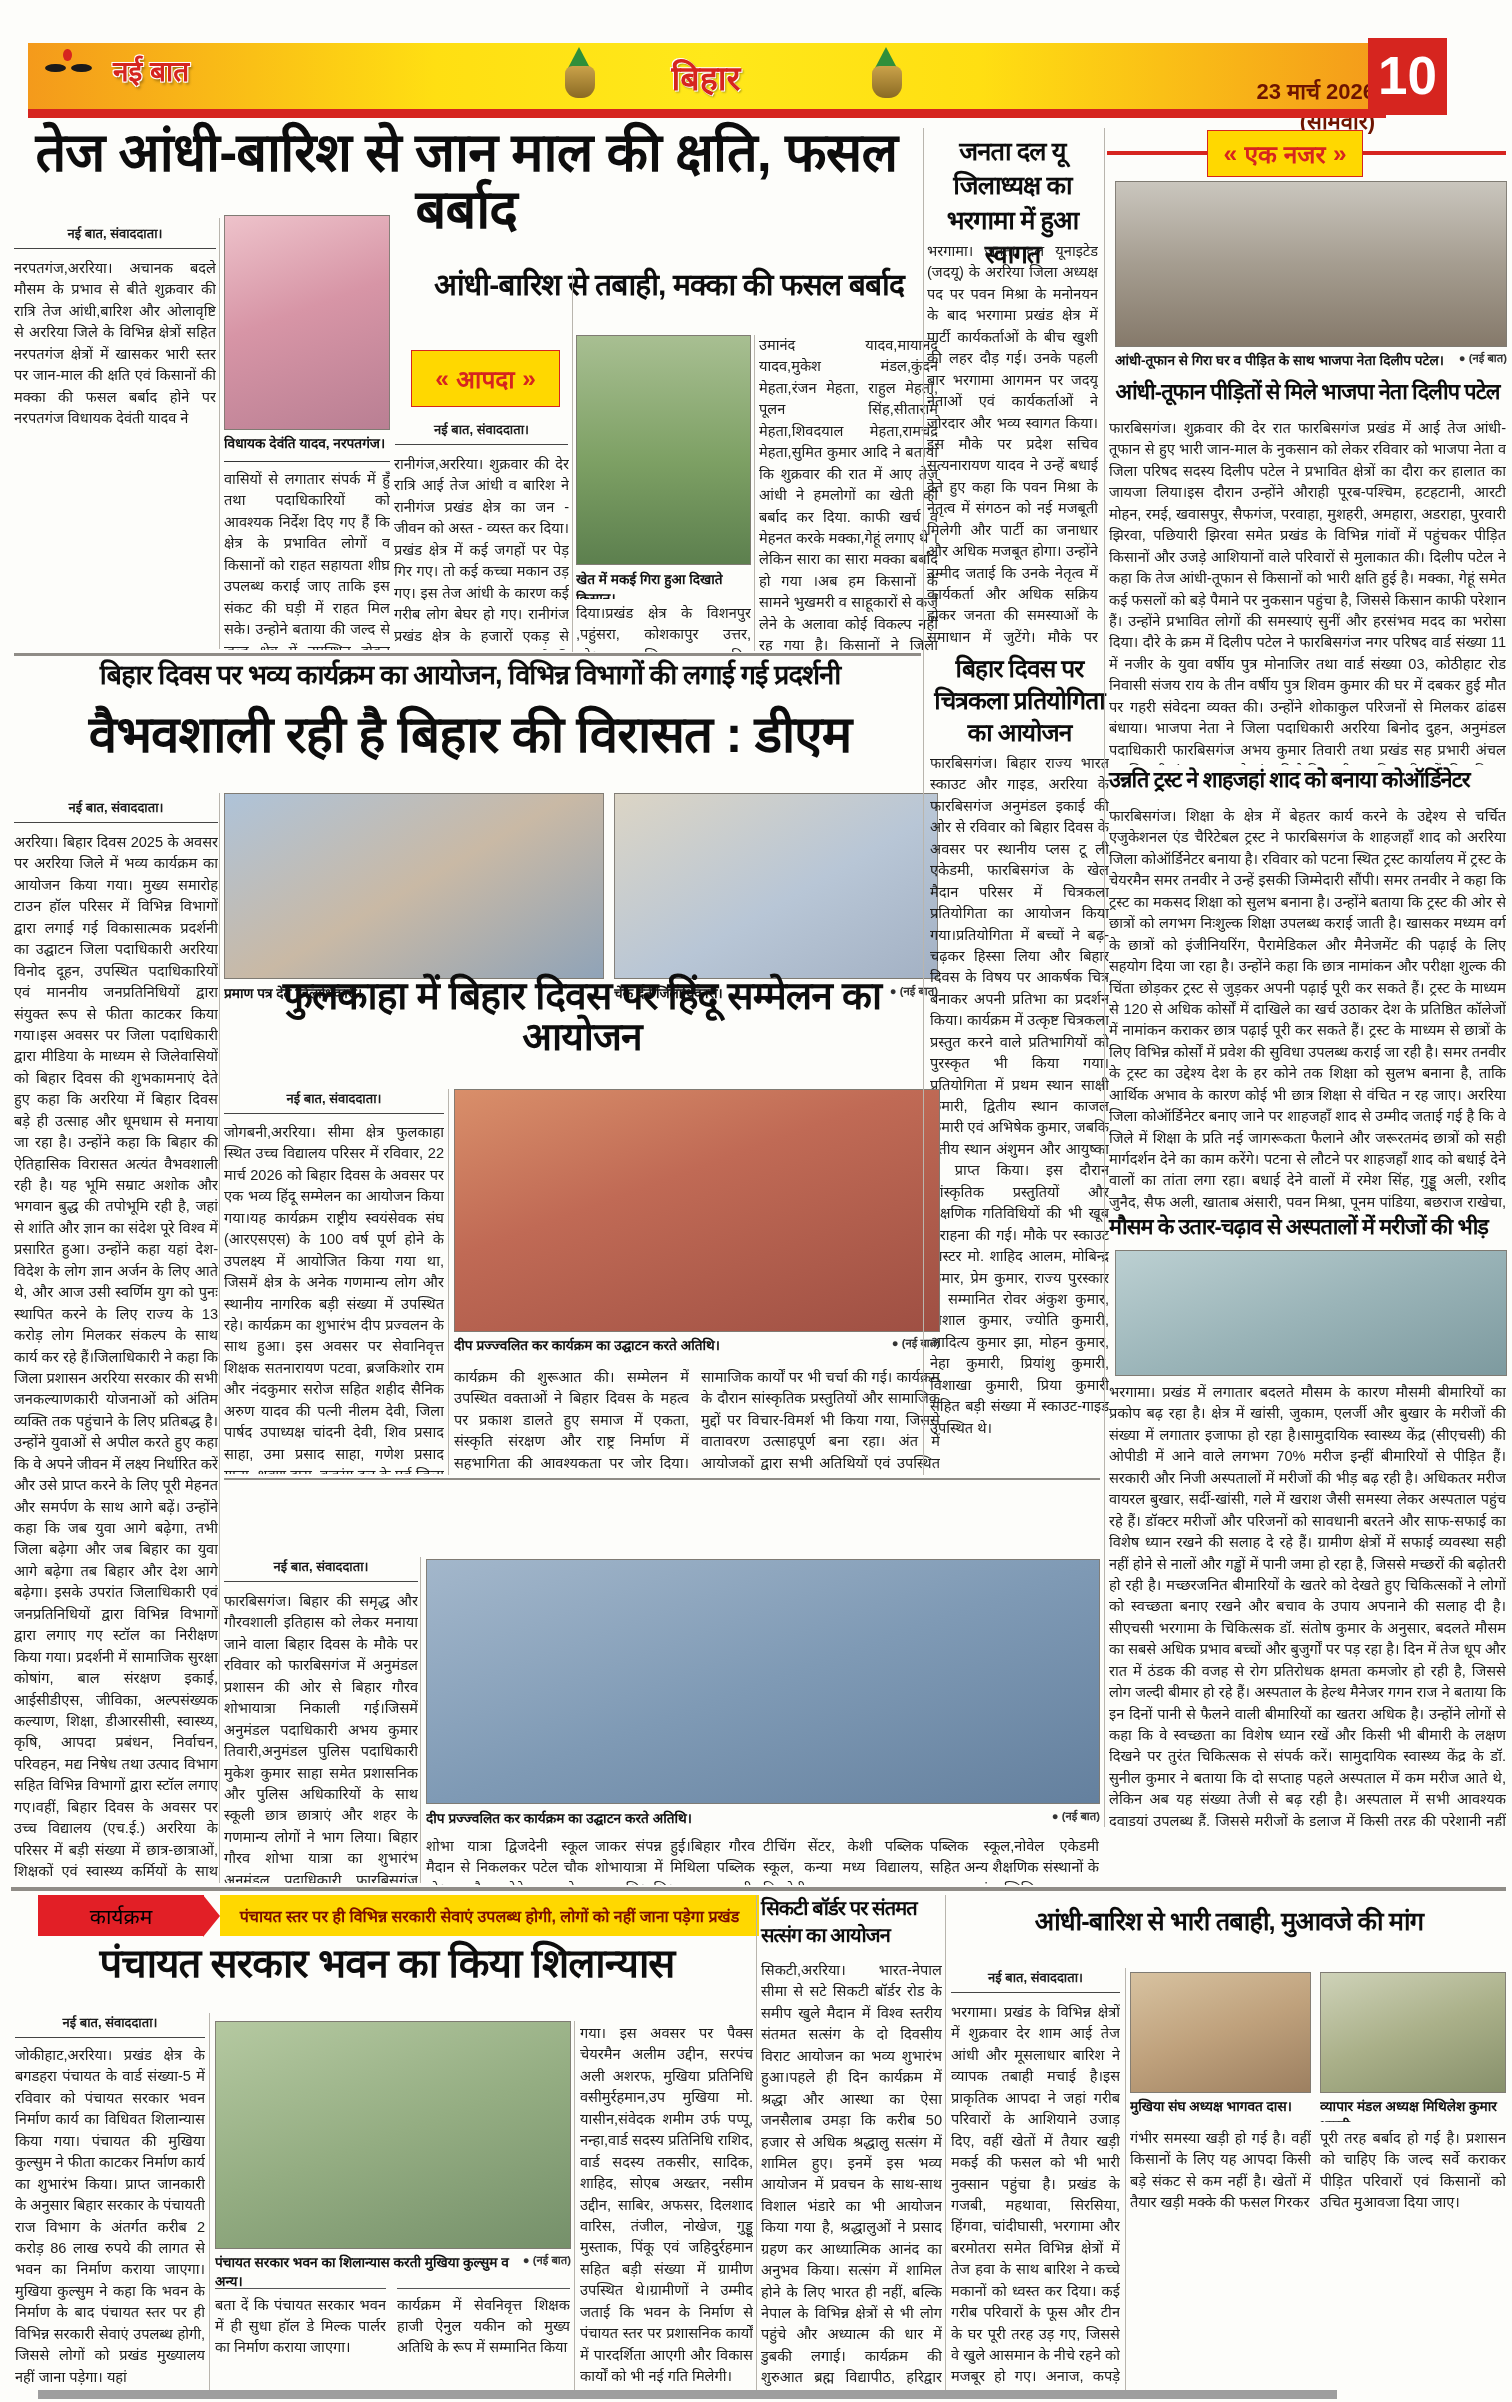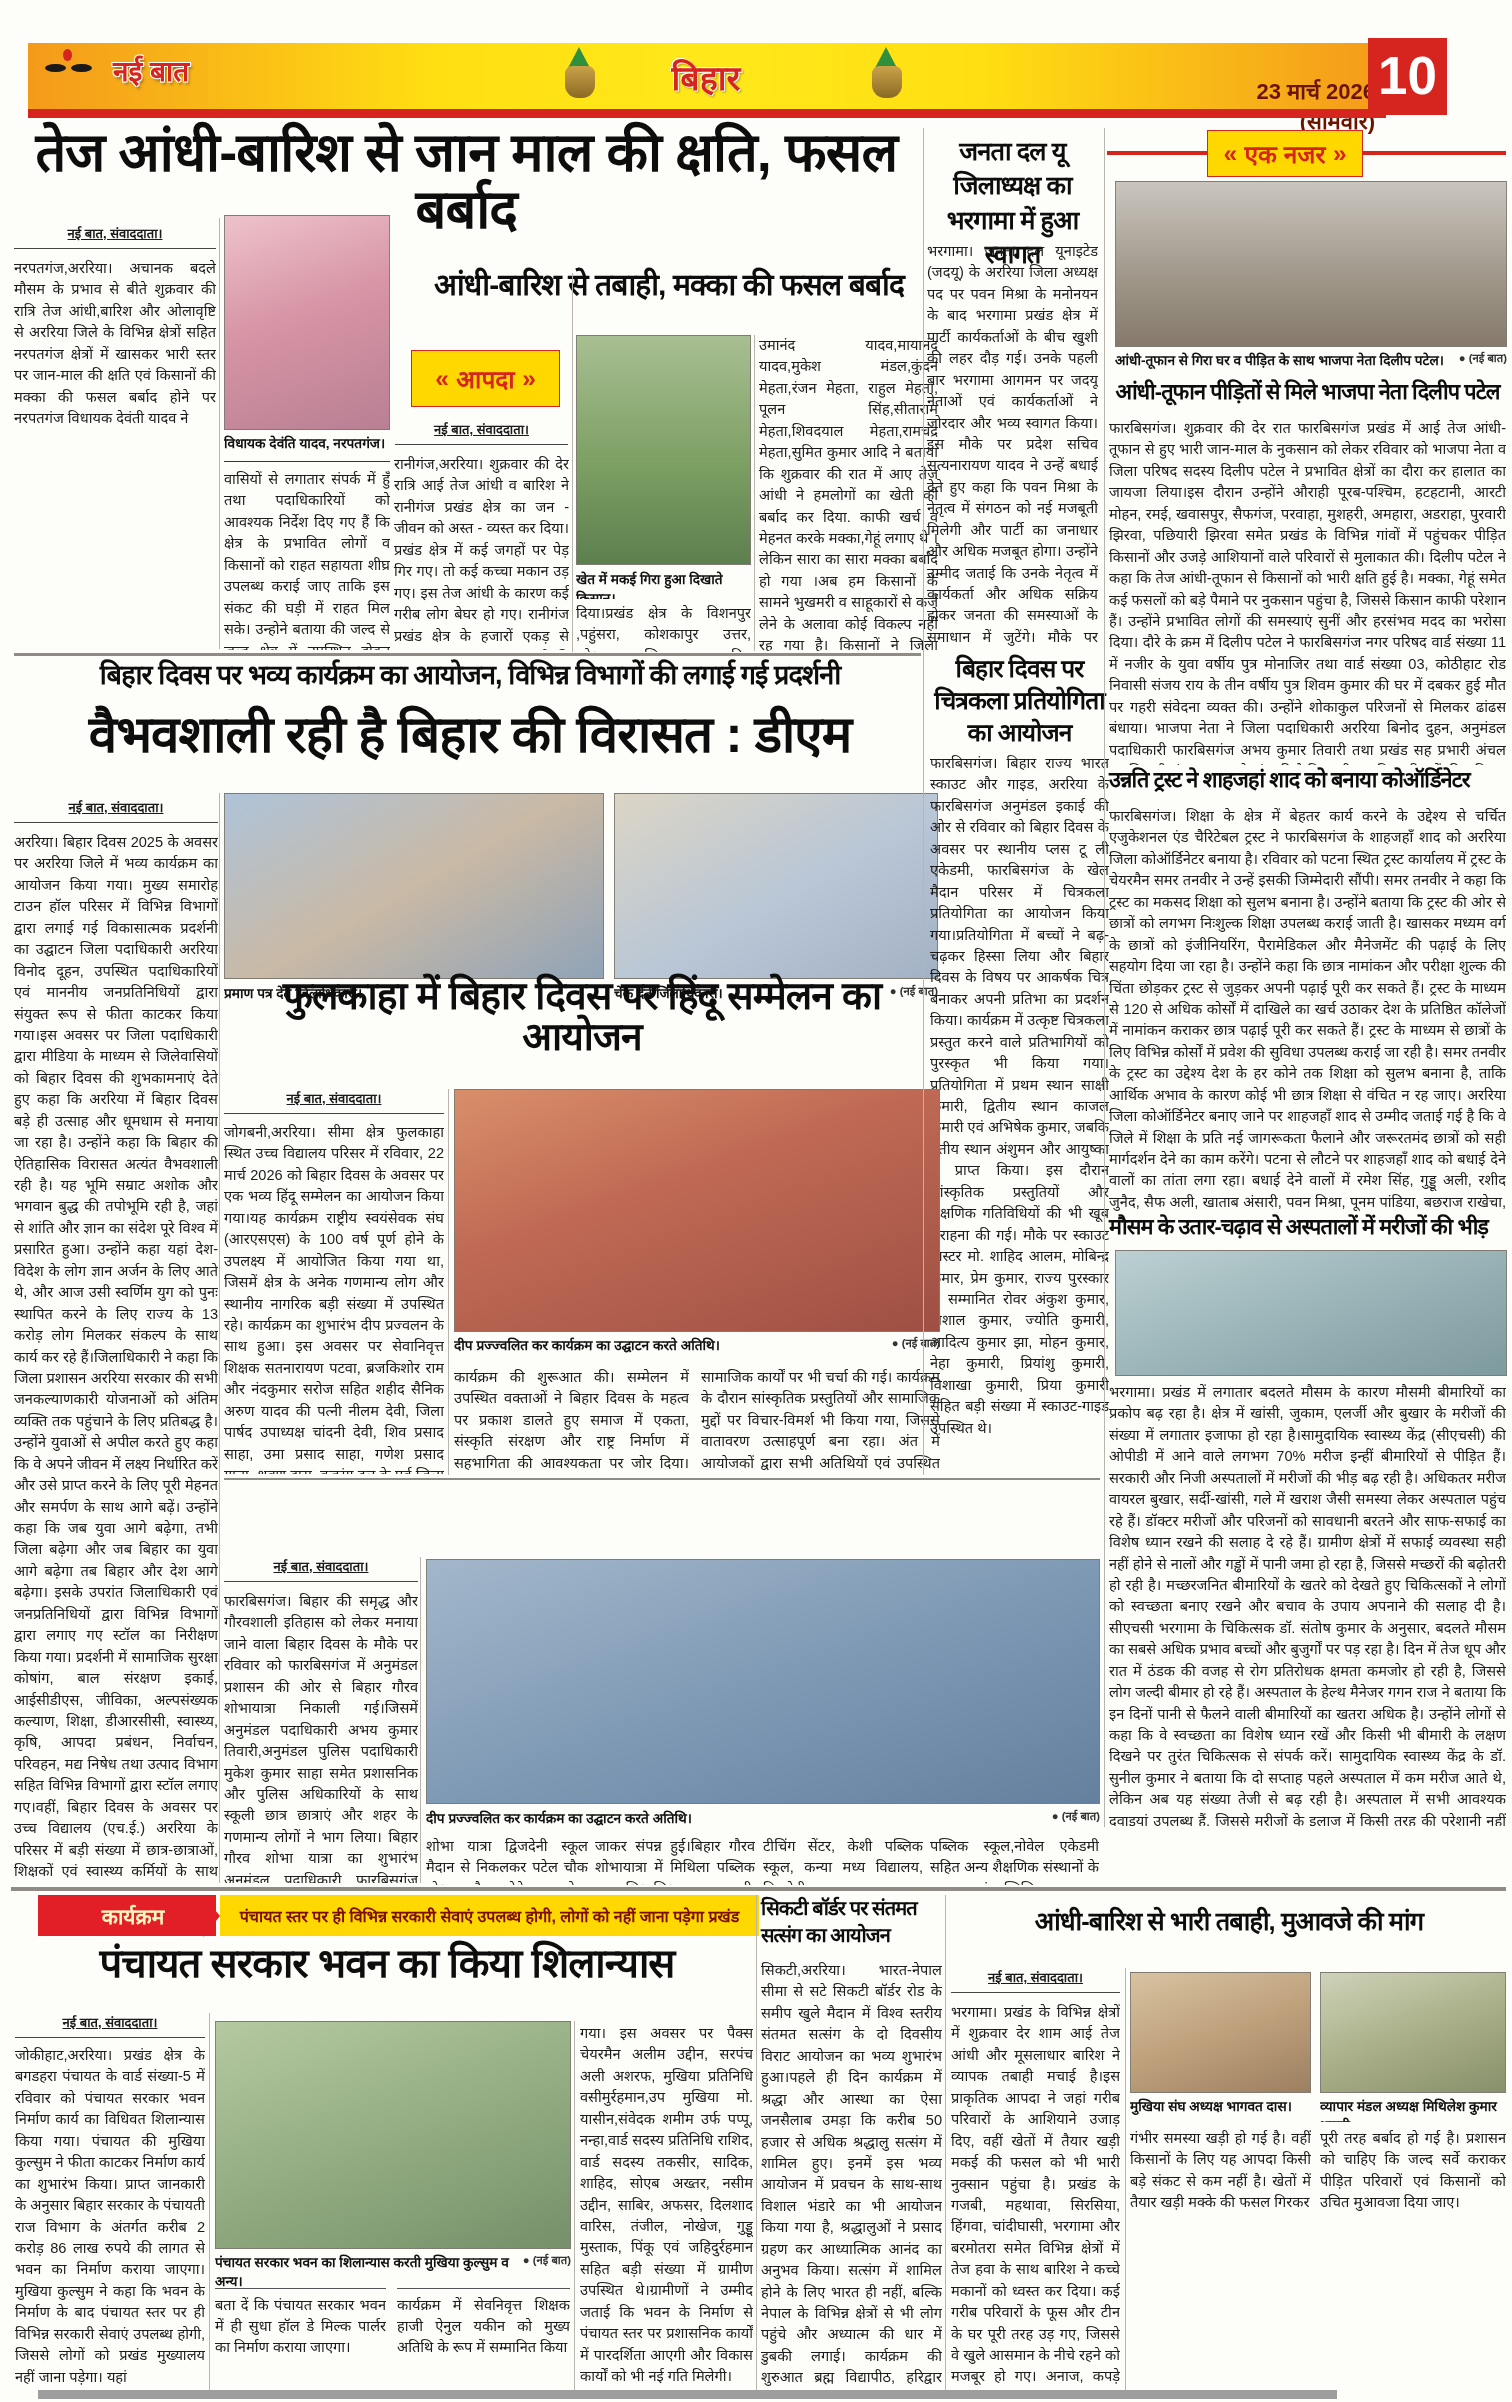--- a/index.html
+++ b/index.html
@@ -16,27 +16,27 @@
   .pagebox{background:#d6251f;color:#fff;font-size:53px;font-weight:900;text-align:center;line-height:75px;}
   .redstrip{background:#d6251f;}
   .logo{background:radial-gradient(circle at 50% 35%,#ffe;40%,#ffd27a);border-radius:50% 50% 45% 45%;}
   .eye{position:absolute;width:21px;height:8.5px;background:#1a1a1a;border-radius:50%;}
   .bindi{position:absolute;width:8.5px;height:12.2px;background:#d6251f;border-radius:50%;}
   .kalash-pot{position:absolute;left:7.5px;top:21px;width:30px;height:32px;background:linear-gradient(#caa24a,#8a6a23);border-radius:7.5px 7.5px 13px 13px;}
   .kalash-leaf{position:absolute;left:11.3px;top:1.9px;width:0;height:0;border-left:11.3px solid transparent;border-right:11.3px solid transparent;border-bottom:21px solid #2f8f3a;}
   .headline{font-weight:900;color:#0d0d0d;line-height:1.06;letter-spacing:-0.9px;}
   .center{text-align:center;}
   .body-txt{font-size:14.6px;line-height:1.47;text-align:justify;overflow:hidden;}
-  .byline{font-size:13px;font-weight:800;text-align:center;border-bottom:1.4px solid #444;padding-bottom:5.6px;text-decoration:underline;}
+  .byline{font-size:13px;font-weight:800;text-align:center;border-bottom:1.4px solid #444;padding-bottom:5.6px;}
   .caption{font-size:13.7px;font-weight:800;color:#111;overflow:hidden;}
   .cap-row{display:flex;justify-content:space-between;align-items:flex-start;}
   .credit{font-size:11.3px;font-weight:700;color:#333;white-space:nowrap;}
   .badge-y{background:#ffd800;border:1.9px solid #d6251f;color:#d6251f;font-weight:900;
            display:flex;align-items:center;justify-content:center;gap:7.5px;}
-  .badge-r{background:#e21f26;color:#fef9c3;font-weight:700;display:flex;align-items:center;justify-content:center;padding-left:12px;}
+  .badge-r{background:#e21f26;color:#000000;font-weight:400;display:flex;align-items:center;justify-content:center;}
   .strip-y{background:#ffd800;color:#7c0b00;font-weight:900;display:flex;align-items:center;justify-content:center;}
   .arrow-glyph{color:#d6251f;font-weight:900;}
   .vrule{background:#b9b5ad;width:0.9px;}
   .hrule{background:#8f8c86;}
   .ph{box-shadow:inset 0 0 0 0.9px #7f7b73;}
   .ph-woman{background:linear-gradient(160deg,#eec3cb,#d795a6 45%,#b97f93),linear-gradient(90deg,#d8b978,#e5cf95);}
   .ph-corn{background:linear-gradient(180deg,#a8bf92,#7da064 55%,#5c7f4e);}
   .ph-storm{background:linear-gradient(180deg,#cac6be,#a59d90 50%,#85796a);}
   .ph-cert{background:linear-gradient(150deg,#aec3d9,#c9b9a5 50%,#8fa3b8);}
   .ph-cheque{background:linear-gradient(150deg,#dcd5c5,#b8c6d6 55%,#a3b1c4);}

